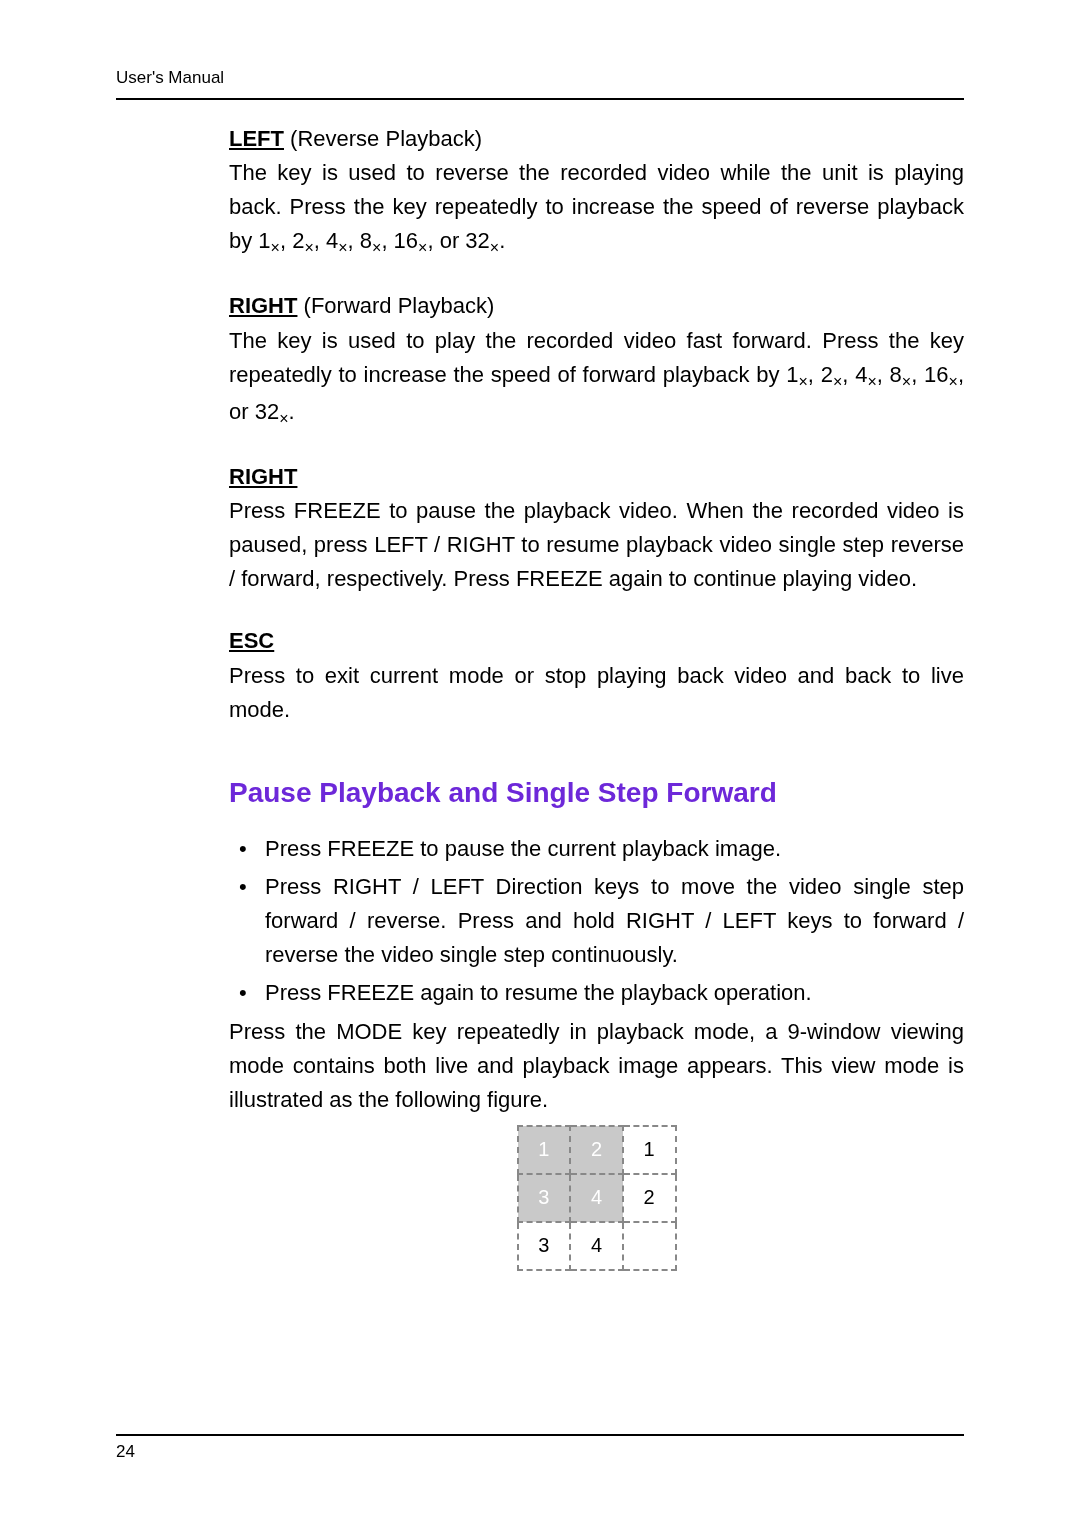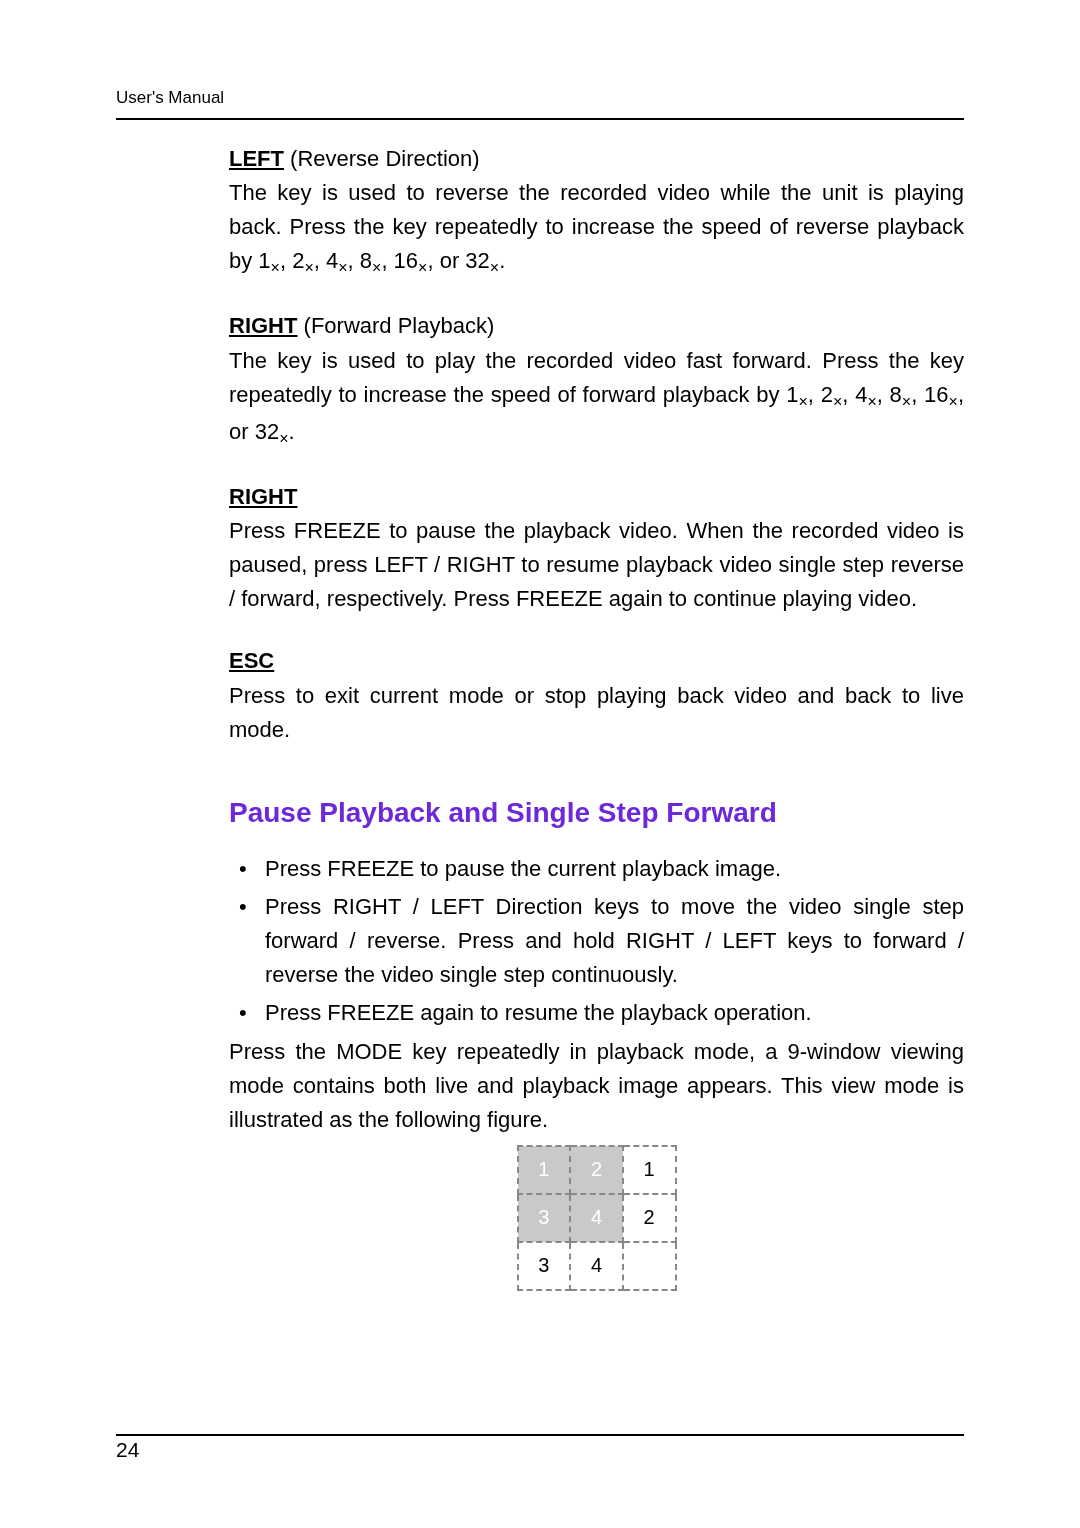--- a/index.html
+++ b/index.html
@@ -10,21 +10,21 @@
     height: 1528px;
     background: #ffffff;
     font-family: Arial, Helvetica, sans-serif;
     color: #000;
   }
   .page {
     position: relative;
     width: 1080px;
     height: 1528px;
     box-sizing: border-box;
-    padding: 88px 116px 0 116px;
+    padding: 68px 116px 0 116px;
   }
   .running-head {
     font-size: 17px;
     font-family: Arial, Helvetica, sans-serif;
     color: #000;
     margin-bottom: 10px;
   }
   .rule {
     border: none;
     border-top: 2px solid #000;
@@ -77,21 +77,21 @@
     position: absolute;
     left: 116px;
     right: 116px;
     bottom: 92px;
     border-top: 2px solid #000;
   }
   .page-num {
     position: absolute;
     left: 116px;
     bottom: 66px;
-    font-size: 21px;
+    font-size: 17px;
   }
 
   
   .grid-wrap {
     width: 160px;
     margin: 8px auto 0 auto;
   }
   .fig {
     border-collapse: collapse;
   }
@@ -113,21 +113,21 @@
 <body>
 
 <div class="page">
 
   <div class="running-head">User's Manual</div>
   <hr class="rule">
 
   <div class="content">
 
     <div class="para">
-      <span class="key-head">LEFT</span><span> (Reverse Direction)</span><br>
+      <span class="key-head">LEFT</span><span> (Reverse Playback)</span><br>
       <span>
         <span>The key is used to reverse the recorded video while the unit is playing back. Press the key repeatedly to increase the speed of reverse playback by 1</span><span class="subx">×</span><span>, 2</span><span class="subx">×</span><span>, 4</span><span class="subx">×</span><span>, 8</span><span class="subx">×</span><span>, 16</span><span class="subx">×</span><span>, or 32</span><span class="subx">×</span><span>.</span>
       </span>
     </div>
 
     <div class="para">
       <span class="key-head">RIGHT</span><span> (Forward Playback)</span><br>
       <span>
         <span>The key is used to play the recorded video fast forward. Press the key repeatedly to increase the speed of forward playback by 1</span><span class="subx">×</span><span>, 2</span><span class="subx">×</span><span>, 4</span><span class="subx">×</span><span>, 8</span><span class="subx">×</span><span>, 16</span><span class="subx">×</span><span>, or 32</span><span class="subx">×</span><span>.</span>
       </span>

